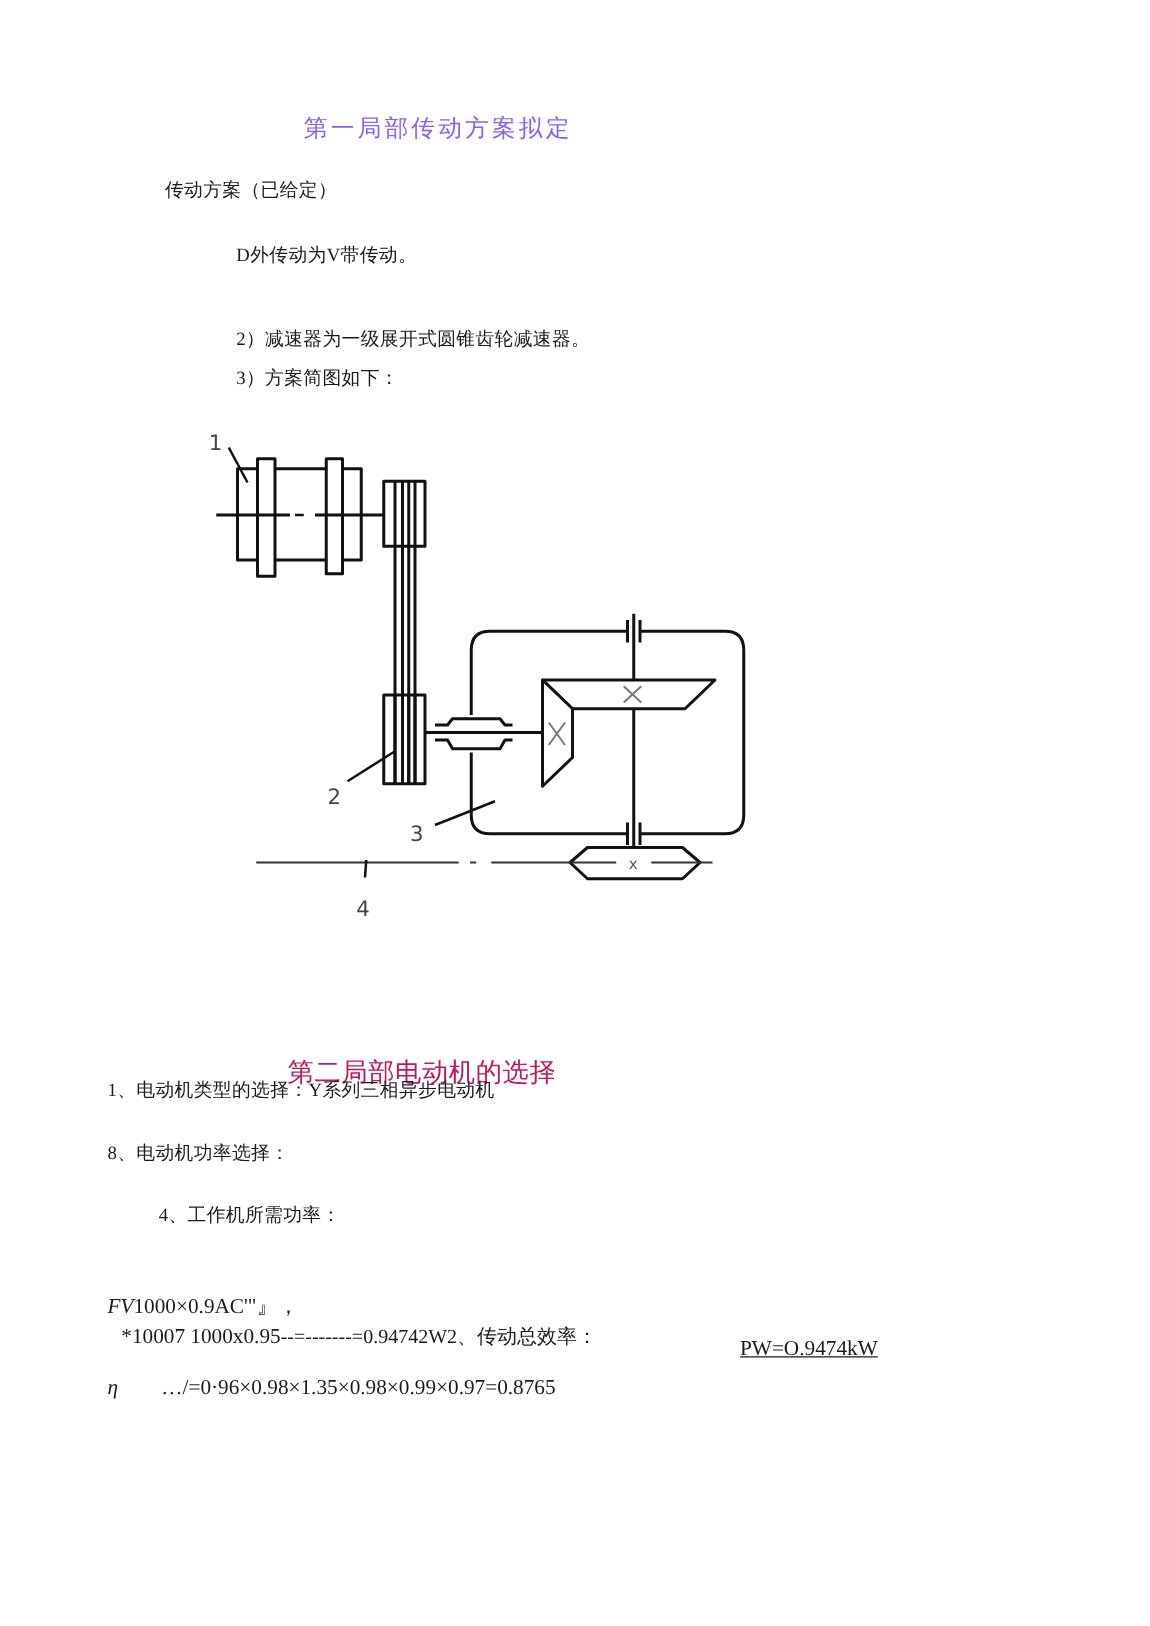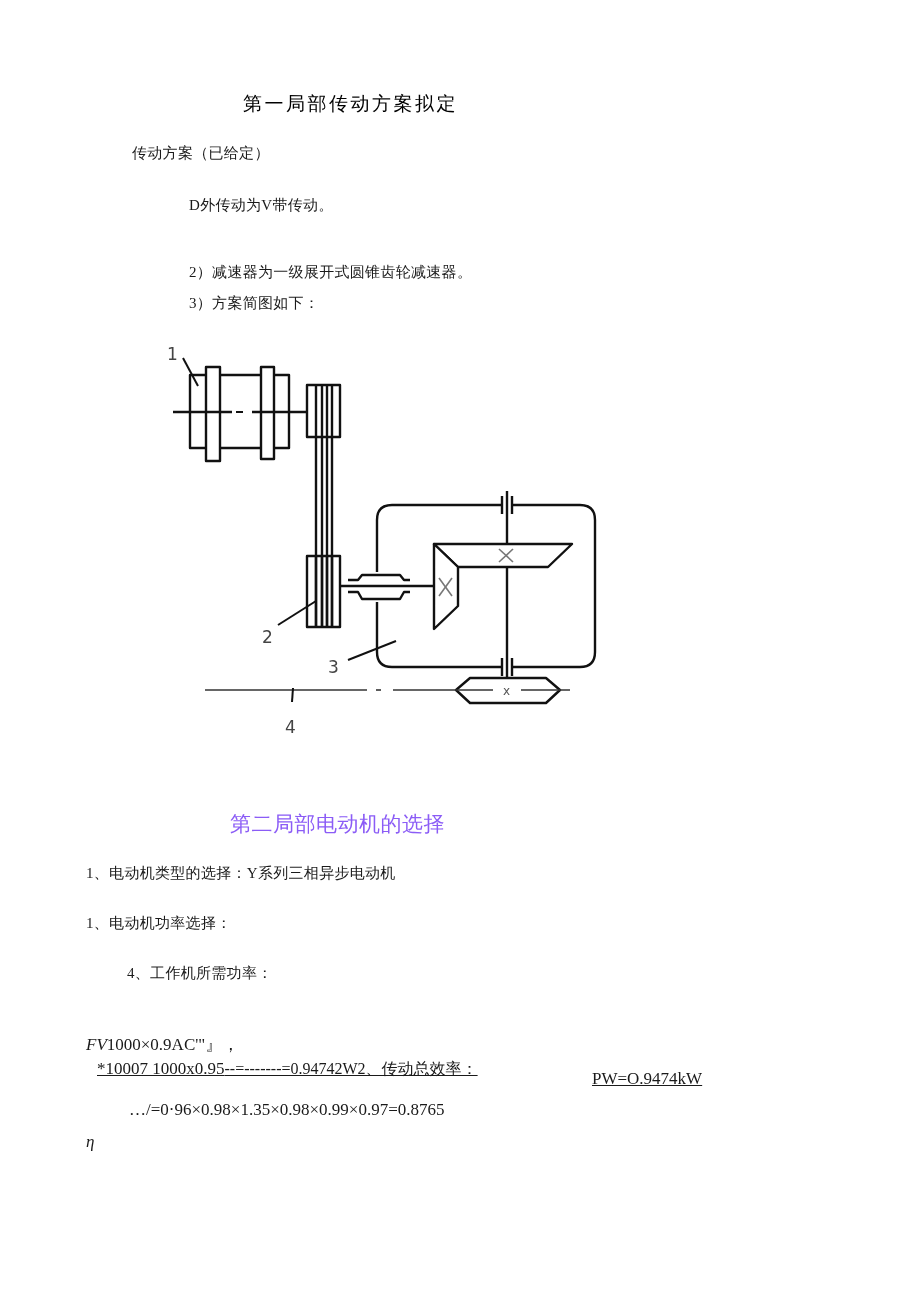--- a/index.html
+++ b/index.html
@@ -2,25 +2,25 @@
 <html><head>
   <meta charset="utf-8">
   <style>
     html, body { margin: 0; padding: 0; background: #ffffff; }
     body {
       width: 920px; height: 1301px; position: relative; overflow: hidden;
       font-family: "Liberation Serif", "DejaVu Serif", serif;
       color: #1a1a1a;
     }
     .t { position: absolute; white-space: nowrap; line-height: 1; }
-    .h1 { font-size: 19px; letter-spacing: 2.5px; color: #000000; }
-    .h2 { font-size: 21px; letter-spacing: 0.5px; color: #8b5cf6; }
+    .h1 { font-size: 19px; letter-spacing: 2.5px; color: #8b5cf6; }
+    .h2 { font-size: 21px; letter-spacing: 0.5px; color: #be185d; margin-top: 34px; }
     .p  { font-size: 15px; letter-spacing: 0.3px; }
     .f  { font-size: 17px; }
-    .it { font-style: italic; margin-top: 32px; }
+    .it { font-style: italic; }
     #diagram { position: absolute; left: 0; top: 0; }
   </style>
 </head>
 <body>
 
 <div class="t h1" style="left:243px; top:94px;">第一局部传动方案拟定</div>
 <div class="t p" style="left:132px; top:146px;">传动方案（已给定）</div>
 <div class="t p" style="left:189px; top:198px;text-align:center;">D外传动为V带传动。</div>
 <div class="t p" style="left:189px; top:247px;margin-top:18px;">2）减速器为一级展开式圆锥齿轮减速器。</div>
 <div class="t p" style="left:189px; top:296px;">3）方案简图如下：</div>
@@ -114,24 +114,24 @@
   <g font-family="DejaVu Sans, sans-serif" font-size="17" fill="#444">
     <text x="167" y="360">1</text>
     <text x="262" y="643">2</text>
     <text x="328" y="673">3</text>
     <text x="285" y="733">4</text>
   </g>
 </svg>
 
 <div class="t h2" style="left:230px; top:814px;">第二局部电动机的选择</div>
 <div class="t p" style="left:86px; top:866px;">1、电动机类型的选择：Y系列三相异步电动机</div>
-<div class="t p" style="left:86px; top:916px;">1、电动机功率选择：</div>
+<div class="t p" style="left:86px; top:916px;">8、电动机功率选择：</div>
 <div class="t p" style="left:127px; top:966px;">4、工作机所需功率：</div>
 
 <div class="t f" style="left:86px; top:1036px;">
   <span class="it">FV</span><span>1000×0.9AC'"』，</span>
 </div>
-<div class="t f" style="left:97px; top:1060px;text-decoration:underline;">
+<div class="t f" style="left:97px; top:1060px;">
   <span>*10007 1000x0.95</span><span style="font-size:16px;">--=-------=0.94742W2、传动总效率：</span>
 </div>
 <div class="t f" style="left:592px; top:1070px;text-decoration:underline;">PW=O.9474kW</div>
 <div class="t f it" style="left:86px; top:1101px;">η</div>
 <div class="t f" style="left:129px; top:1101px;">…/=0·96×0.98×1.35×0.98×0.99×0.97=0.8765</div>
 
 </body></html>

